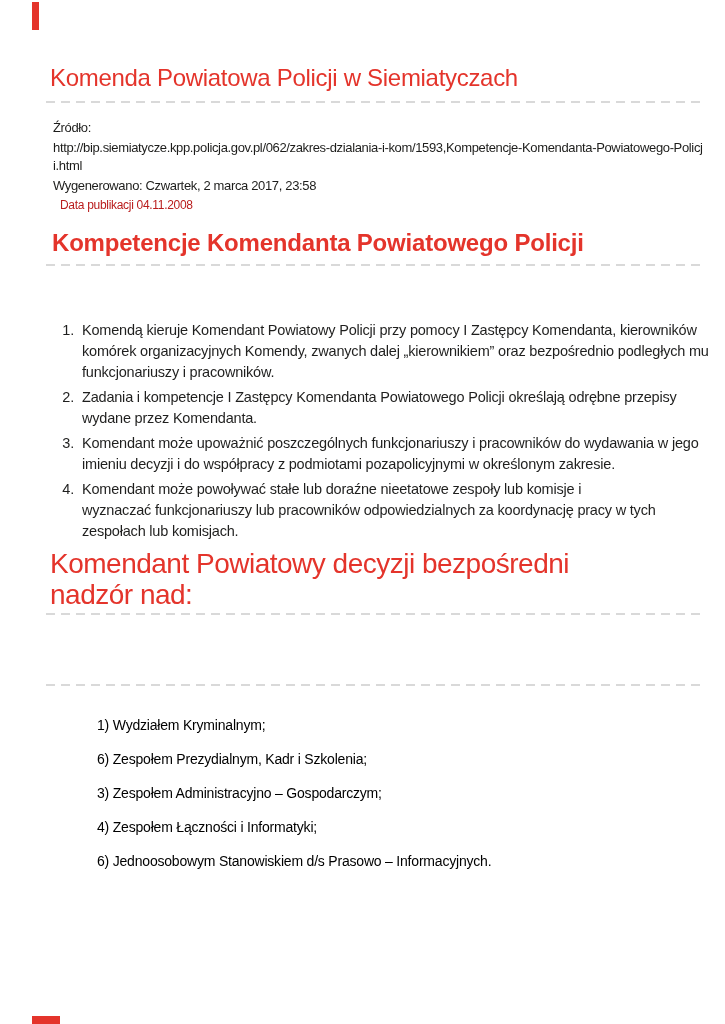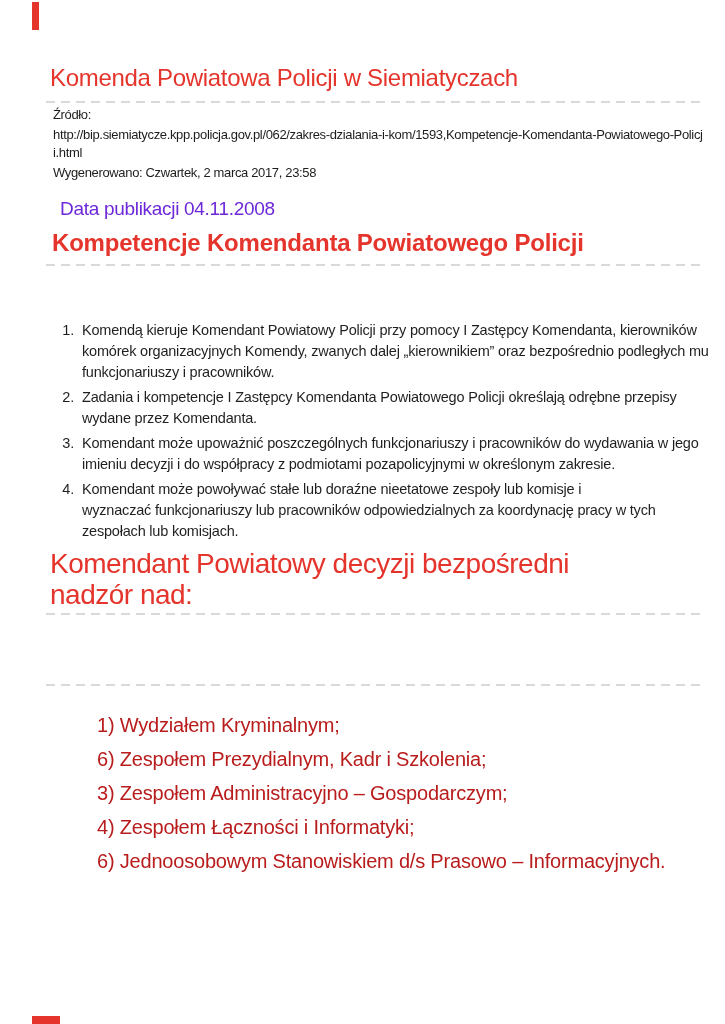--- a/index.html
+++ b/index.html
@@ -21,27 +21,27 @@
   .sep-2 { top:262px; }
   .sep-3 { top:611px; }
   .sep-4 { top:682px; }
 
   .site-title {
     position:absolute; left:47px; top:61px;
     font-size:24px; line-height:27px; font-weight:400;
     color:#e4342b; letter-spacing:-0.3px; white-space:nowrap;
   }
   .meta {
-    position:absolute; left:49px; top:102px; width:658px;
+    position:absolute; left:49px; top:115px; width:658px;
     font-size:13px; line-height:18px; color:#1d1d1b; letter-spacing:-0.35px;
   }
   .meta .url { word-break:break-all; }
   .pub-date {
     position:absolute; left:57px; top:195px;
-    font-size:19px; color:#6d28d9; letter-spacing:-0.3px;
+    font-size:12px; color:#b91c1c; letter-spacing:-0.3px;
   }
   .article-title {
     position:absolute; left:49px; top:226px;
     font-size:24px; line-height:28px; font-weight:700;
     color:#e4342b; letter-spacing:-0.2px; white-space:nowrap;
   }
   .comp-list {
     position:absolute; left:55px; top:315px; width:668px;
     font-size:14.5px; line-height:21px; color:#1f1f1e; letter-spacing:-0.2px;
   }
@@ -49,21 +49,21 @@
   .comp-num { flex:0 0 16px; text-align:right; }
   .comp-text { margin-left:6px; white-space:pre-line; }
 
   .section-heading {
     position:absolute; left:47px; top:545px; width:640px;
     font-size:28px; line-height:31px; font-weight:400;
     color:#e4342b; letter-spacing:-0.5px; white-space:pre-line;
   }
   .sup-list {
     position:absolute; left:93px; top:706px; width:600px;
-    font-size:20px; color:#b91c1c; letter-spacing:-0.2px;
+    font-size:14px; color:#000000; letter-spacing:-0.2px;
   }
   .sup-item { height:34px; line-height:30px; white-space:nowrap; }
 </style>
 </head>
 <body>
 
 <div class="page">
 
   <div class="corner-mark corner-top"></div>
 

